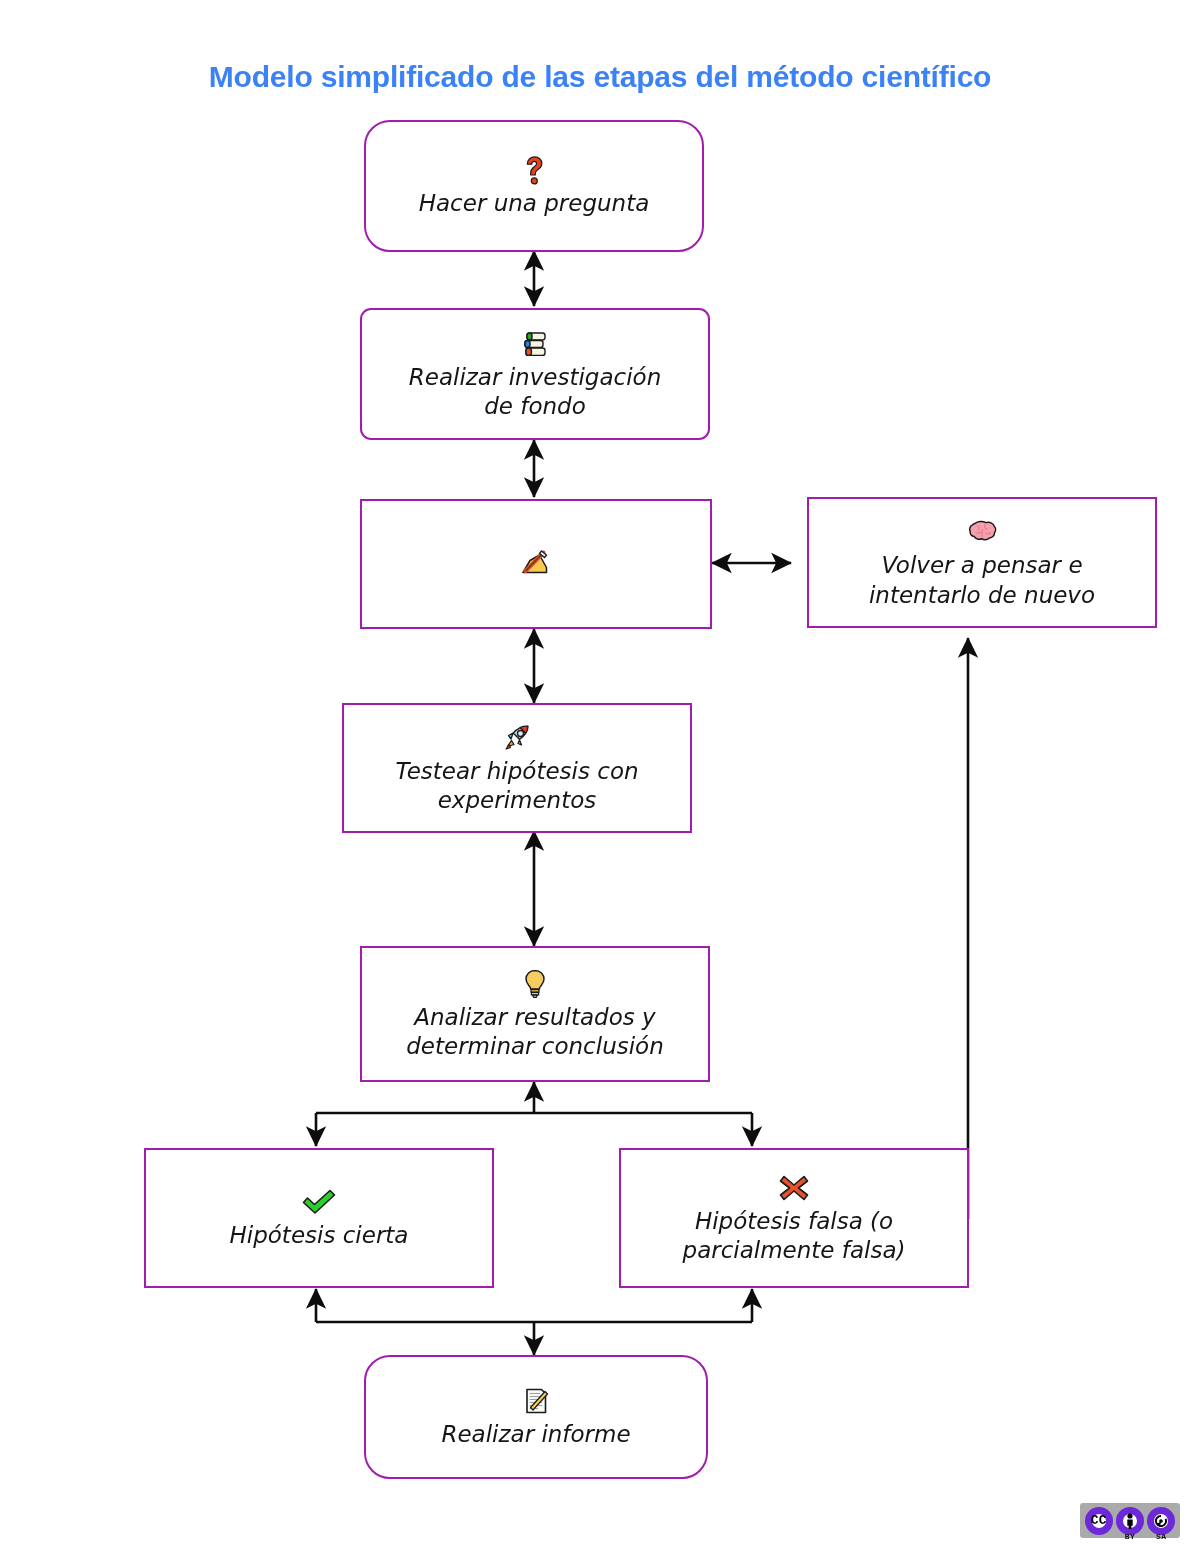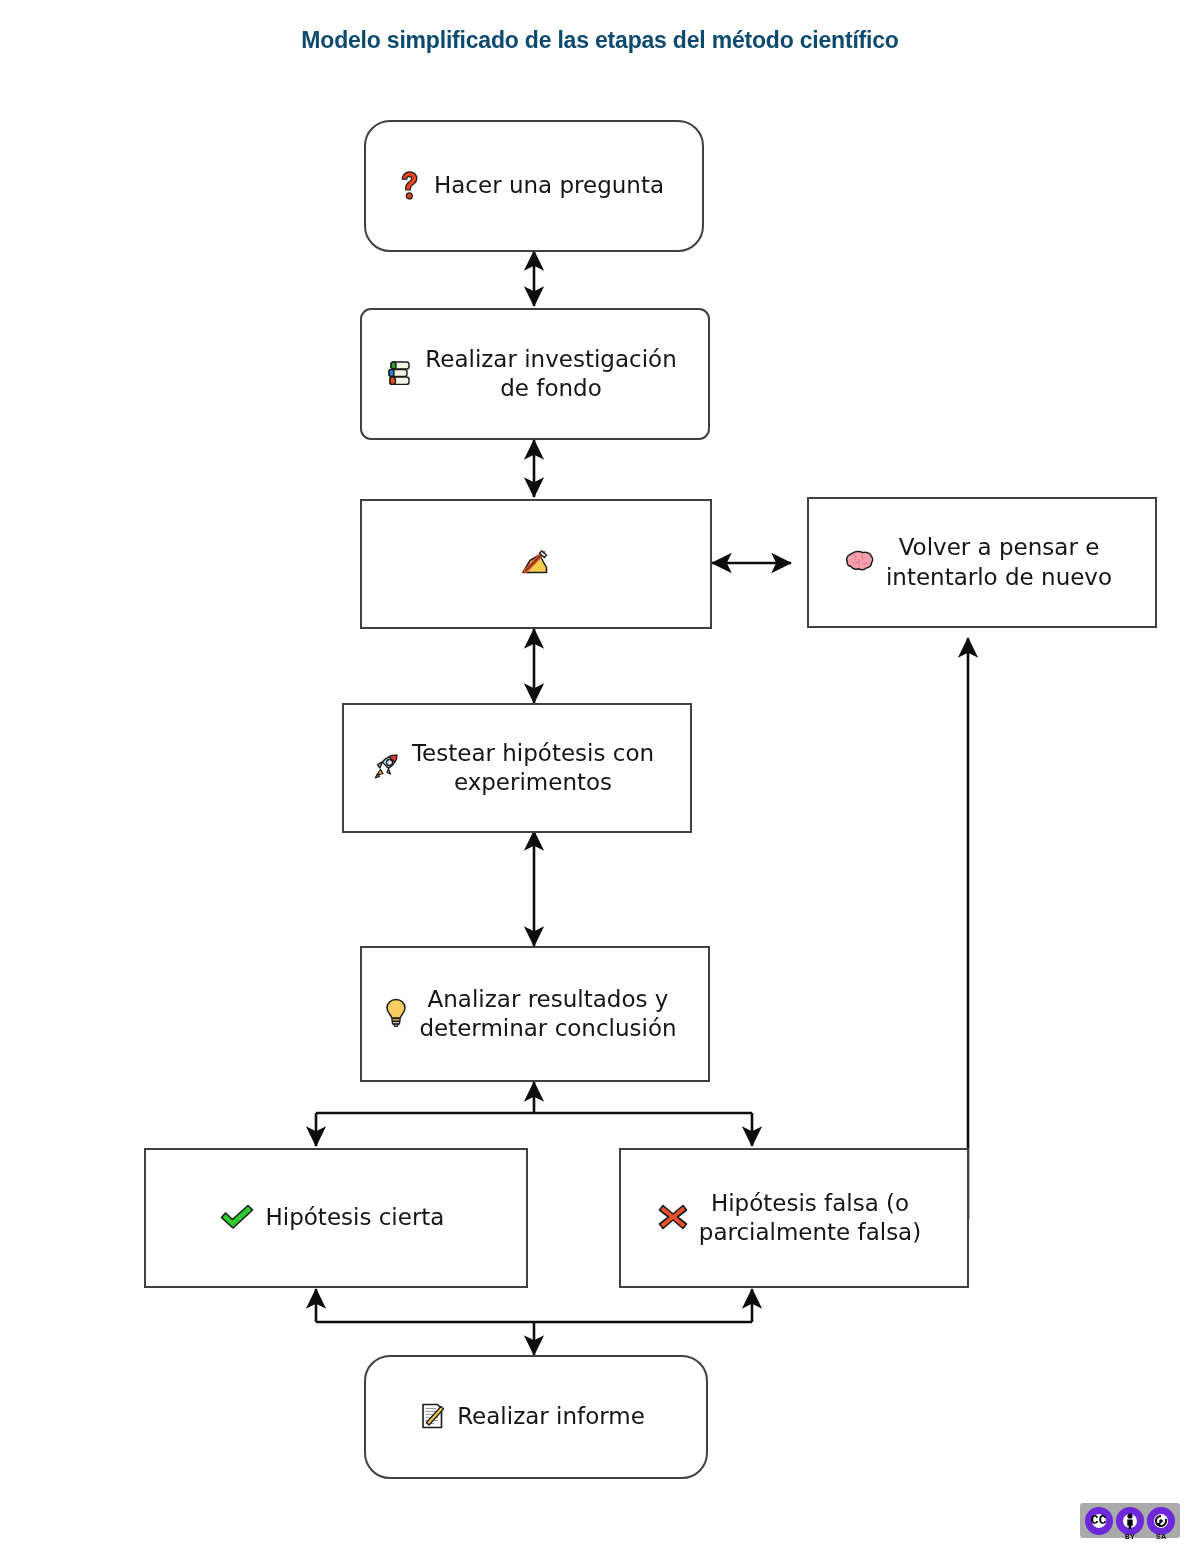--- a/index.html
+++ b/index.html
@@ -14,49 +14,50 @@
   #page {
     position: relative;
     width: 1200px;
     height: 1549px;
     background: #ffffff;
     overflow: hidden;
   }
   #diagram-title {
     position: absolute;
     left: 0;
-    top: 27px;
+    top: 60px;
     width: 1200px;
     text-align: center;
     font-family: "Liberation Sans", sans-serif;
     font-weight: bold;
-    font-size: 23px;
+    font-size: 30px;
     letter-spacing: -0.2px;
-    color: #0c4a6e;
+    color: #3b82f6;
     white-space: nowrap;
   }
   
   #edges {
     position: absolute;
     left: 0;
     top: 0;
     width: 1200px;
     height: 1549px;
   }
   
   .node {
     position: absolute;
     box-sizing: border-box;
     background: #ffffff;
-    border: 2px solid #404040;
+    border: 2px solid #a21caf;
     display: flex;
-    flex-direction: row;
+    flex-direction: column;
     align-items: center;
     justify-content: center;
     z-index: 3;
+    font-style: italic;
   }
   .node.rounded {
     border-radius: 26px;
   }
   .node .node-icon {
     font-size: 30px;
     line-height: 1;
     margin-bottom: 2px;
     height: 34px;
     display: flex;
@@ -241,21 +242,21 @@
         <path d="M13 2.5c-5.2 0-9 3.8-9 8.6 0 3.3 1.9 5.3 3.3 7 0.9 1.1 1.3 1.9 1.4 3h8.6c0.1-1.1 0.5-1.9 1.4-3 1.4-1.7 3.3-3.7 3.3-7 0-4.8-3.8-8.6-9-8.6z" fill="#f8cd5f" stroke="#1b1b1b" stroke-width="1.5" stroke-linejoin="round"></path>
         <rect x="9" y="21.5" width="8" height="2.6" fill="#e4b33f" stroke="#1b1b1b" stroke-width="1.2"></rect>
         <rect x="9.4" y="24.5" width="7.2" height="2.4" fill="#dcdcdc" stroke="#1b1b1b" stroke-width="1.2"></rect>
         <path d="M10.6 27.2c0.5 1.6 1.4 2.3 2.4 2.3s1.9-0.7 2.4-2.3z" fill="#bfbfbf" stroke="#1b1b1b" stroke-width="1.2" stroke-linejoin="round"></path>
       </svg>
     </span>
     <span class="node-label">Analizar resultados y
 determinar conclusión</span>
   </div>
 
-  <div class="node" style="left:144px; top:1148px; width:384px; height:140px;">
+  <div class="node" style="left:144px; top:1148px; width:350px; height:140px;">
     <span class="node-icon">
       <svg width="38" height="30" viewBox="0 0 38 30">
         <path d="M3.5 15.5 L7.5 11 L14.5 17.5 L30 3.5 L34.5 8 L15 26 Z" fill="#2fcc2f" stroke="#1b1b1b" stroke-width="1.6" stroke-linejoin="round"></path>
       </svg>
     </span>
     <span class="node-label">Hipótesis cierta</span>
   </div>
 
   <div class="node" style="left:575px; top:1148px; width:350px; height:140px;margin-left:44px;">
     <span class="node-icon">

